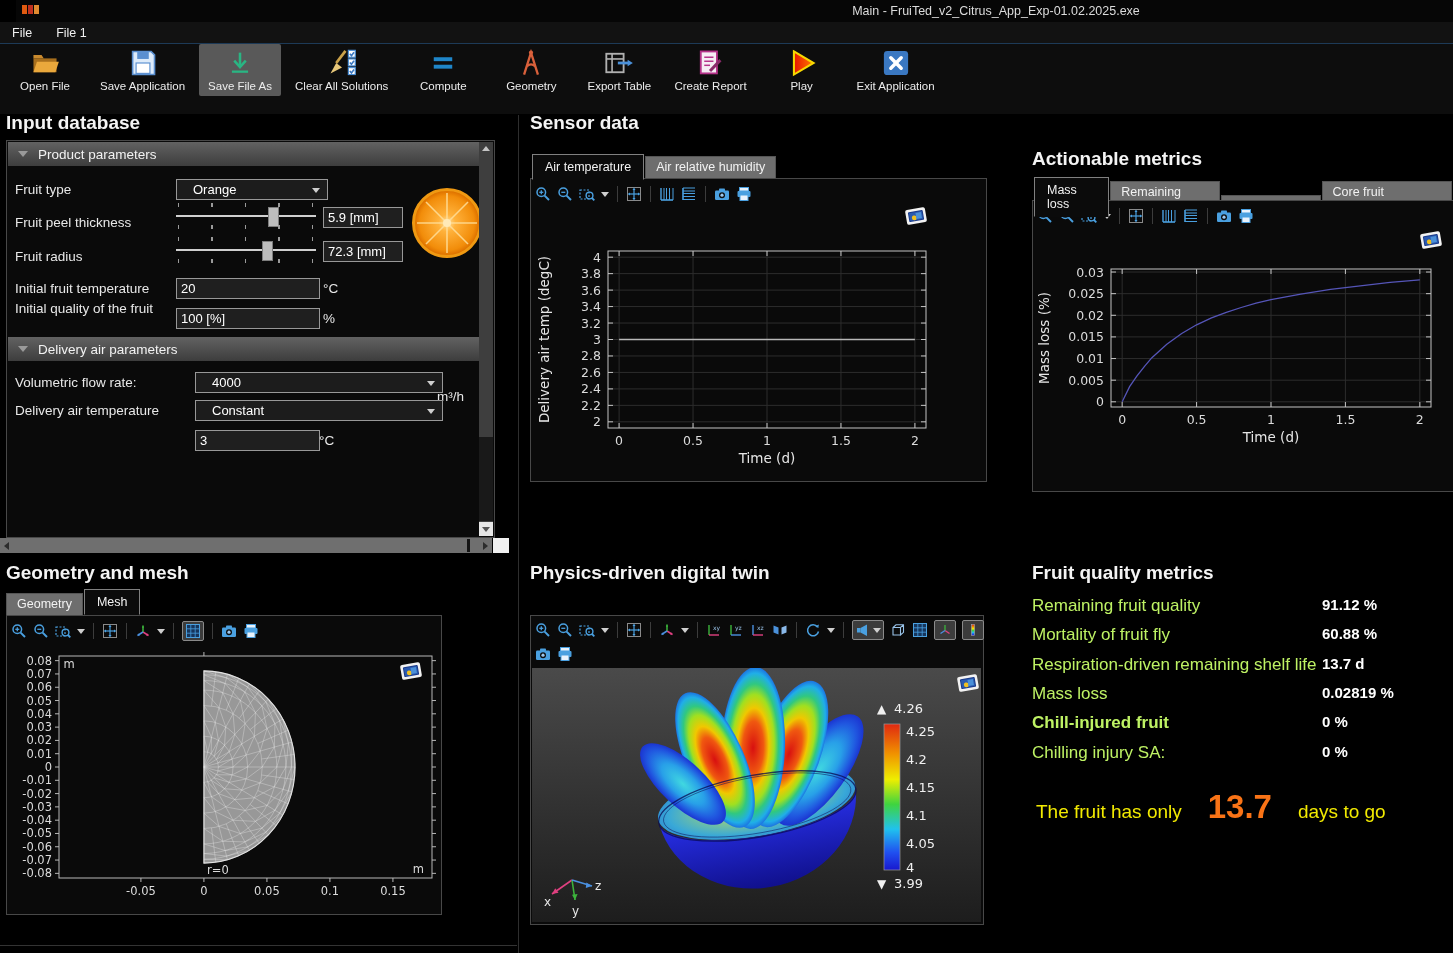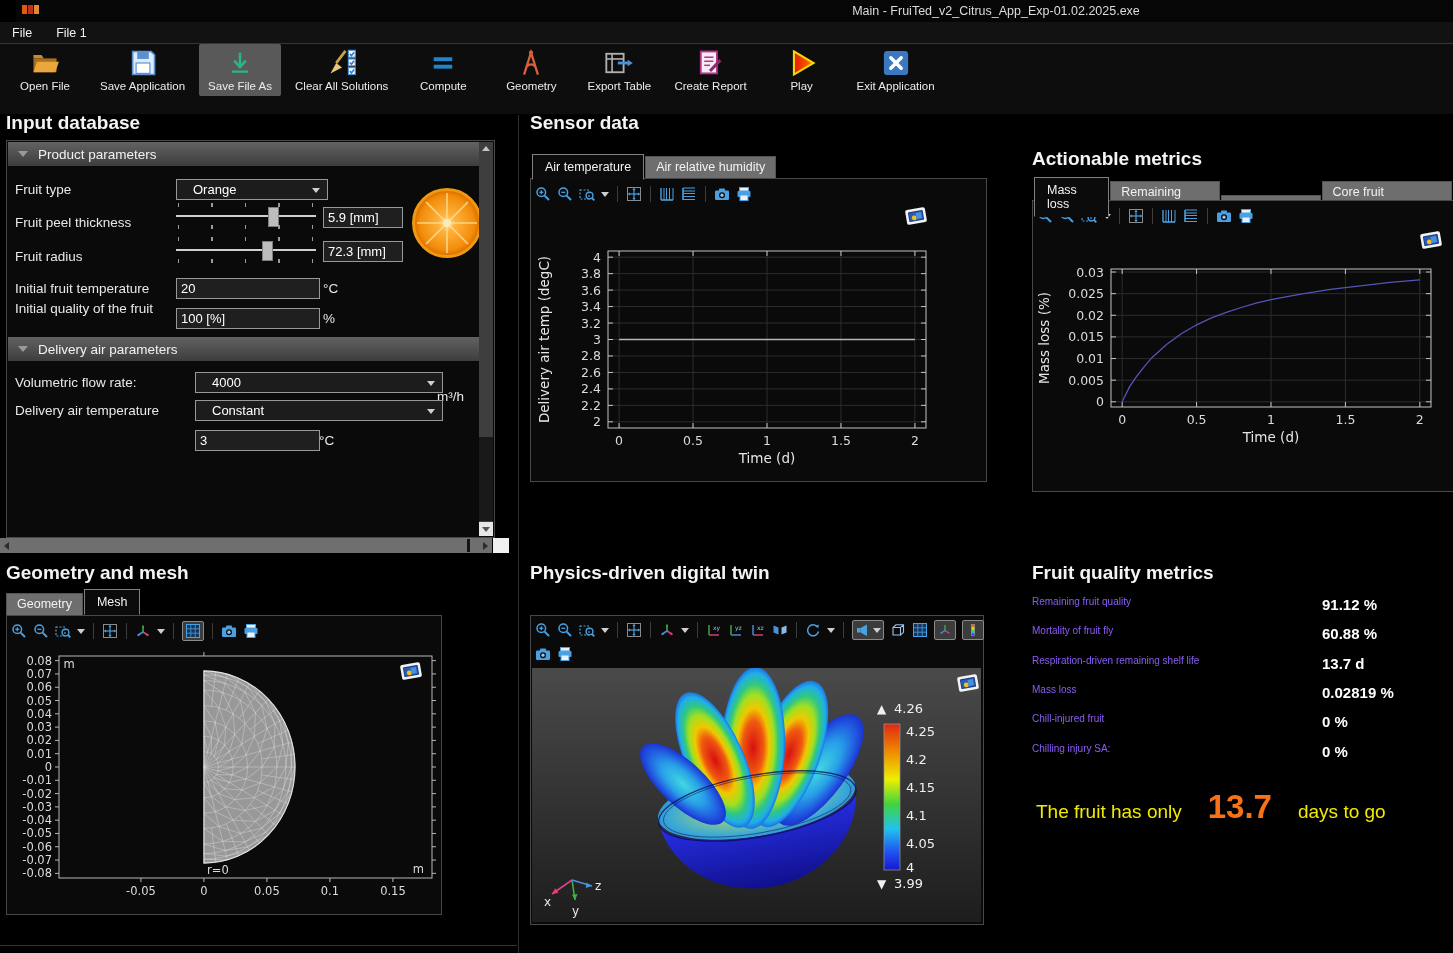--- a/index.html
+++ b/index.html
@@ -55,21 +55,21 @@
   .ptb{position:absolute;left:4px;top:4px;height:22px;display:flex;align-items:center;gap:6px;}
   .ptb svg{width:16px;height:16px;}
   .ptb .sep{width:1px;height:16px;background:#3c3c3c;margin:0 2px;}
   .ptb .box{border:1px solid #8a8a8a;background:#3c3c3c;border-radius:2px;padding:1px 2px;display:flex;align-items:center;gap:2px;}
   .pcaret{width:0;height:0;border-left:4px solid transparent;border-right:4px solid transparent;border-top:5px solid #cfcfcf;}
   svg text{font-family:"DejaVu Sans",sans-serif;}
   .tick{font-size:12.5px;fill:#dcdcdc;}
   .axlabel{font-size:13.5px;fill:#e6e6e6;}
   .tickS{font-size:11.5px;fill:#dcdcdc;}
   
-  .mrow-label{position:absolute;left:1032px;font-size:10px;color:#8b5cf6;}
+  .mrow-label{position:absolute;left:1032px;font-size:17px;color:#bef264;}
   .mrow-value{position:absolute;left:1322px;font-size:15px;font-weight:bold;color:#fff;}
   .warnrow{left:1036px;top:780px;width:410px;display:flex;align-items:baseline;}
   .warn-y{color:#f2ea00;font-size:19px;}
   .warn-r{color:#f97316;font-size:33px;font-weight:bold;margin:8px 26px;}
 </style>
 </head>
 <body>
 
 <svg width="0" height="0" style="position:absolute">
 <defs>
@@ -995,21 +995,21 @@
 
 <div class="abs h1" style="left:1032px;top:562px;">Fruit quality metrics</div>
 <div class="mrow-label" style="top:596px;">Remaining fruit quality</div>
 <div class="mrow-value" style="top:596px;">91.12 %</div>
 <div class="mrow-label" style="top:625px;">Mortality of fruit fly</div>
 <div class="mrow-value" style="top:625px;">60.88 %</div>
 <div class="mrow-label" style="top:655px;">Respiration-driven remaining shelf life</div>
 <div class="mrow-value" style="top:655px;">13.7 d</div>
 <div class="mrow-label" style="top:684px;">Mass loss</div>
 <div class="mrow-value" style="top:684px;">0.02819 %</div>
-<div class="mrow-label" style="top:713px;">Chill-injured fruit</div>
+<div class="mrow-label" style="top:713px;font-weight:bold;">Chill-injured fruit</div>
 <div class="mrow-value" style="top:713px;">0 %</div>
 <div class="mrow-label" style="top:743px;">Chilling injury SA:</div>
 <div class="mrow-value" style="top:743px;">0 %</div>
 <div class="abs warnrow">
   <span class="warn-y">The fruit has only</span>
   <span class="warn-r">13.7</span>
   <span class="warn-y">days to go</span>
 </div>
 
 </body></html>

